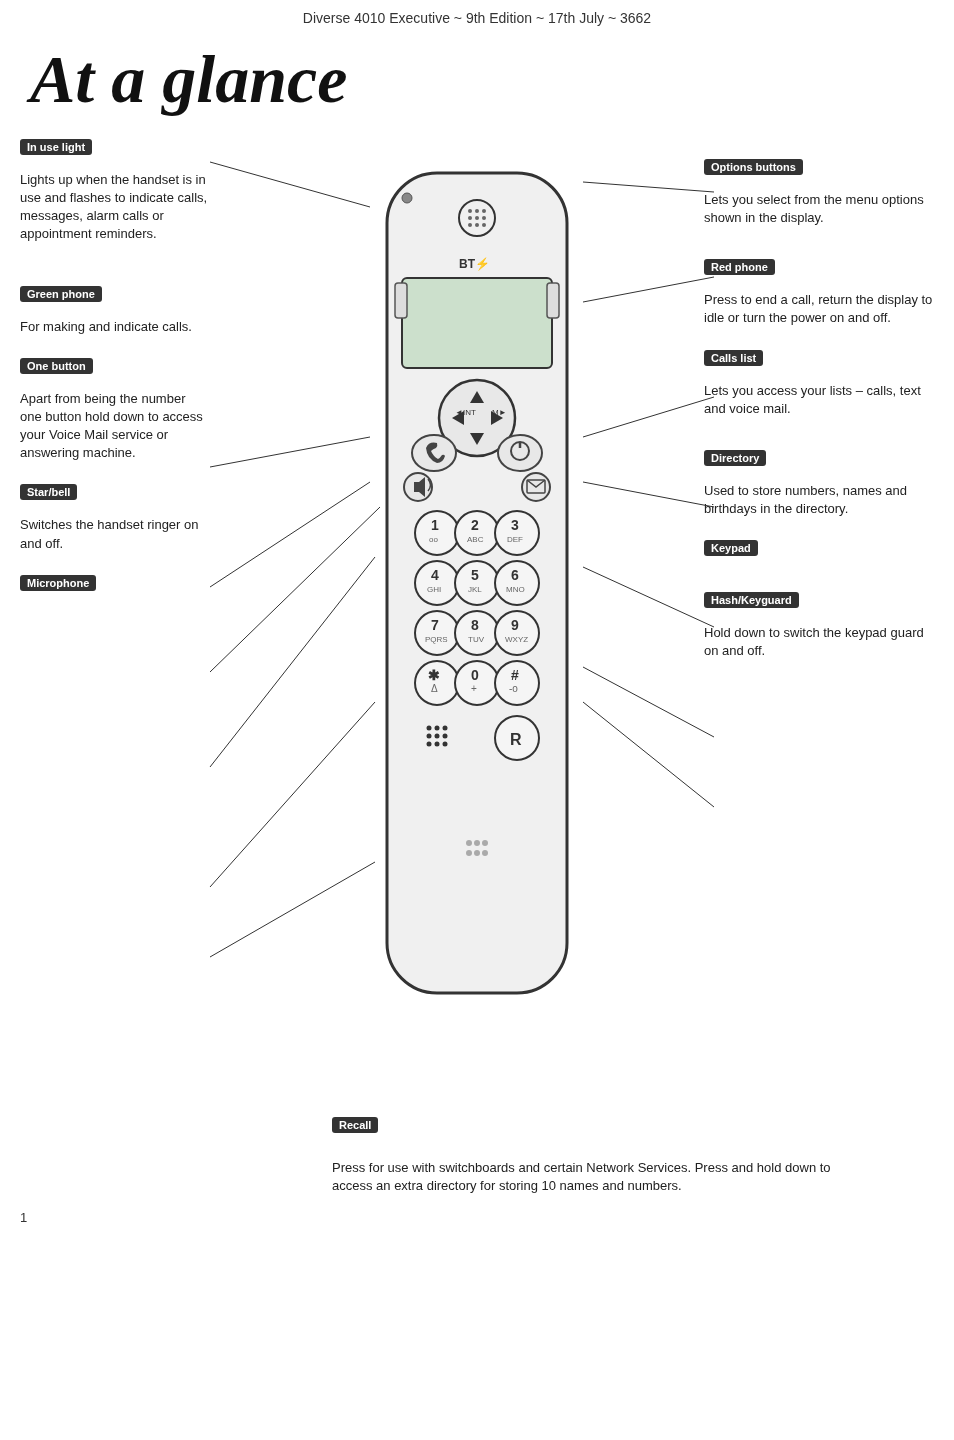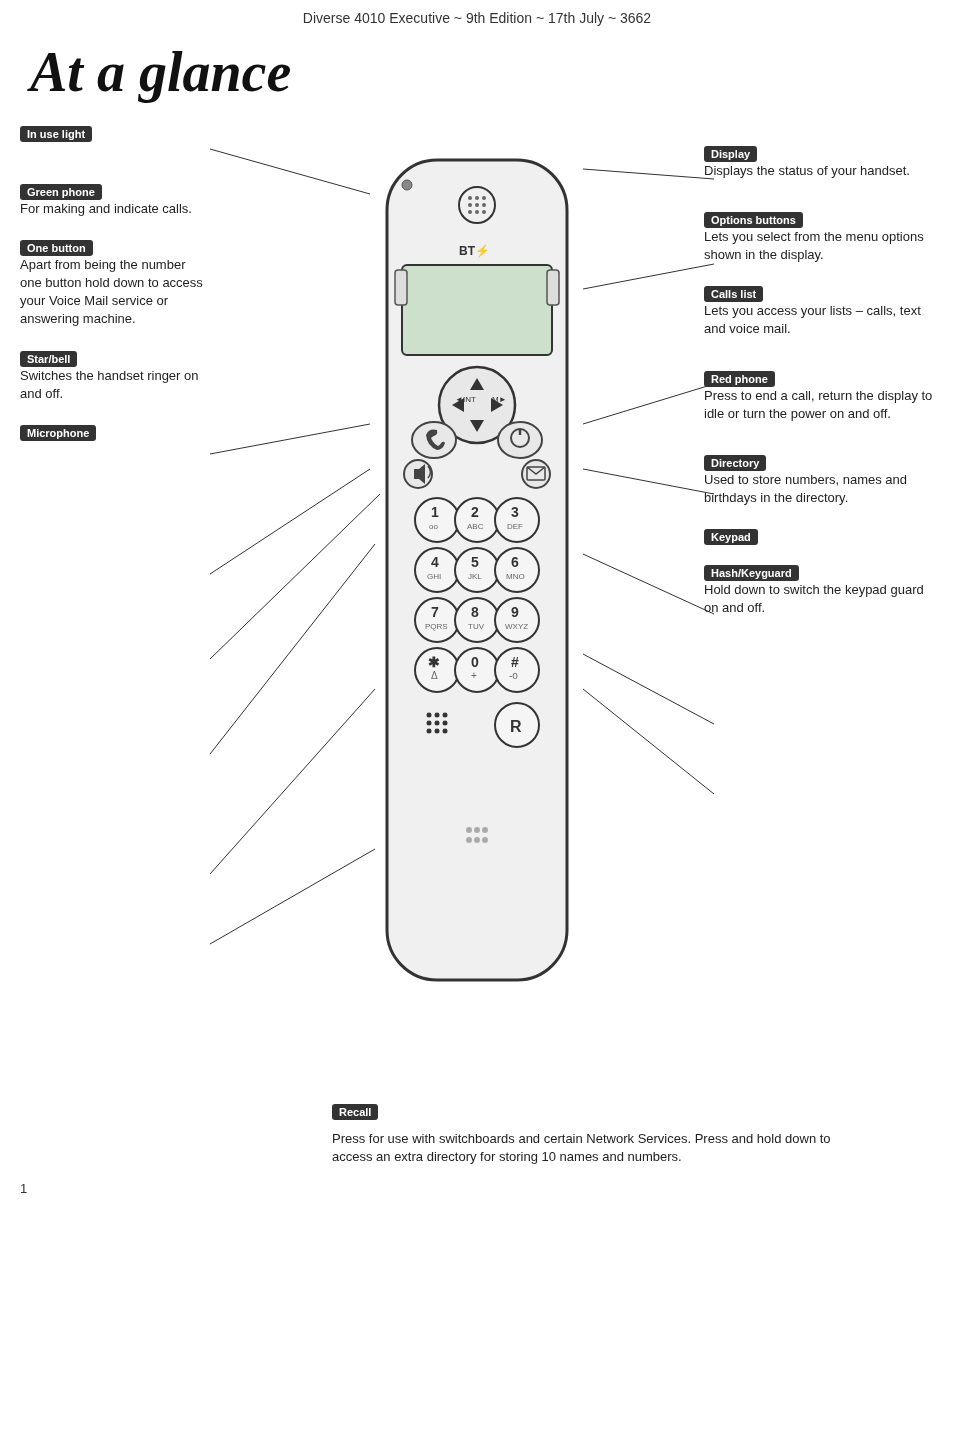--- a/index.html
+++ b/index.html
@@ -18,36 +18,36 @@
       padding: 10px 0 6px 0;
       border-bottom: none;
     }
     .title-section {
       padding: 10px 30px 10px 30px;
     }
     .title-section h1 {
       font-family: Georgia, 'Times New Roman', serif;
       font-style: italic;
       font-weight: bold;
-      font-size: 56px;
+      font-size: 68px;
       color: #111;
       line-height: 1.1;
     }
     .label-block {
       margin-bottom: 18px;
     }
     .label-tag {
       display: inline-block;
       background: #333;
       color: #fff;
       font-size: 11px;
       font-weight: bold;
       padding: 2px 7px;
       border-radius: 3px;
-      margin-bottom: 0;
+      margin-bottom: 16px;
     }
     .label-text {
       font-size: 13px;
       color: #222;
       line-height: 1.4;
     }
   </style>
 </head>
 <body>
 
@@ -58,20 +58,21 @@
 <div class="title-section">
   <h1>At a glance</h1>
 </div>
 
 <div style="position:relative; width:954px; height:980px;">
 
   <div style="position:absolute; left:20px; top:0; width:190px;">
 
     <div class="label-block" style="margin-top:10px;">
       <div><span class="label-tag">In use light</span></div>
+      <div class="label-text">Lights up when the handset is in use and flashes to indicate calls, messages, alarm calls or appointment reminders.</div>
     </div>
 
 
     <div class="label-block" style="margin-top:40px;">
       <div><span class="label-tag">Green phone</span></div>
       <div class="label-text">For making and indicate calls.</div>
     </div>
 
 
     <div class="label-block" style="margin-top:20px;">
@@ -85,38 +86,34 @@
     </div>
 
     <div class="label-block" style="margin-top:20px;">
       <div><span class="label-tag">Microphone</span></div>
     </div>
 
   </div>
 
   <div style="position:absolute; right:20px; top:0; width:230px;">
 
-    <div class="label-block" style="margin-top:30px;">
-      <div><span class="label-tag">Display</span></div>
-      <div class="label-text">Displays the status of your handset.</div>
-    </div>
 
     <div class="label-block" style="margin-top:30px;">
       <div><span class="label-tag">Options buttons</span></div>
       <div class="label-text">Lets you select from the menu options shown in the display.</div>
     </div>
 
-    <div class="label-block" style="margin-top:20px;">
-      <div><span class="label-tag">Calls list</span></div>
-      <div class="label-text">Lets you access your lists – calls, text and voice mail.</div>
-    </div>
-
     <div class="label-block" style="margin-top:30px;">
       <div><span class="label-tag">Red phone</span></div>
       <div class="label-text">Press to end a call, return the display to idle or turn the power on and off.</div>
+    </div>
+
+    <div class="label-block" style="margin-top:20px;">
+      <div><span class="label-tag">Calls list</span></div>
+      <div class="label-text">Lets you access your lists – calls, text and voice mail.</div>
     </div>
 
     <div class="label-block" style="margin-top:30px;">
       <div><span class="label-tag">Directory</span></div>
       <div class="label-text">Used to store numbers, names and birthdays in the directory.</div>
     </div>
 
     <div class="label-block" style="margin-top:20px;">
       <div><span class="label-tag">Keypad</span></div>
     </div>

